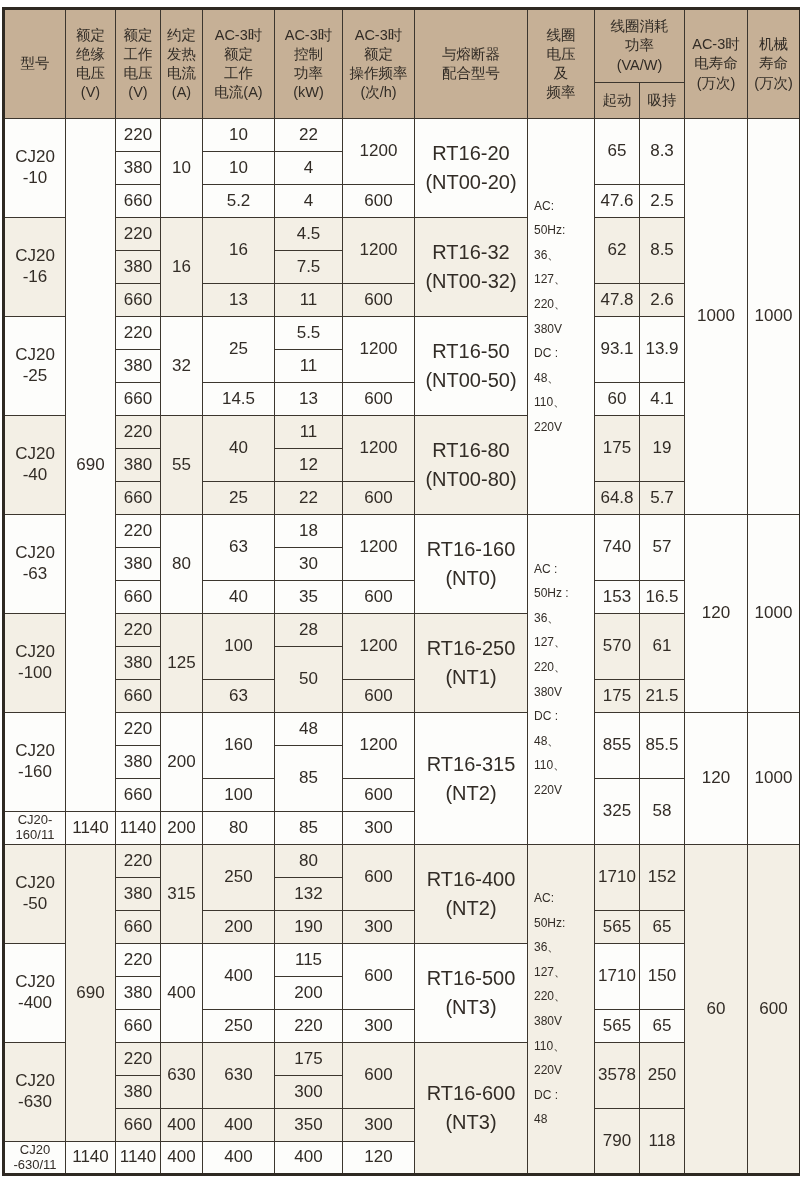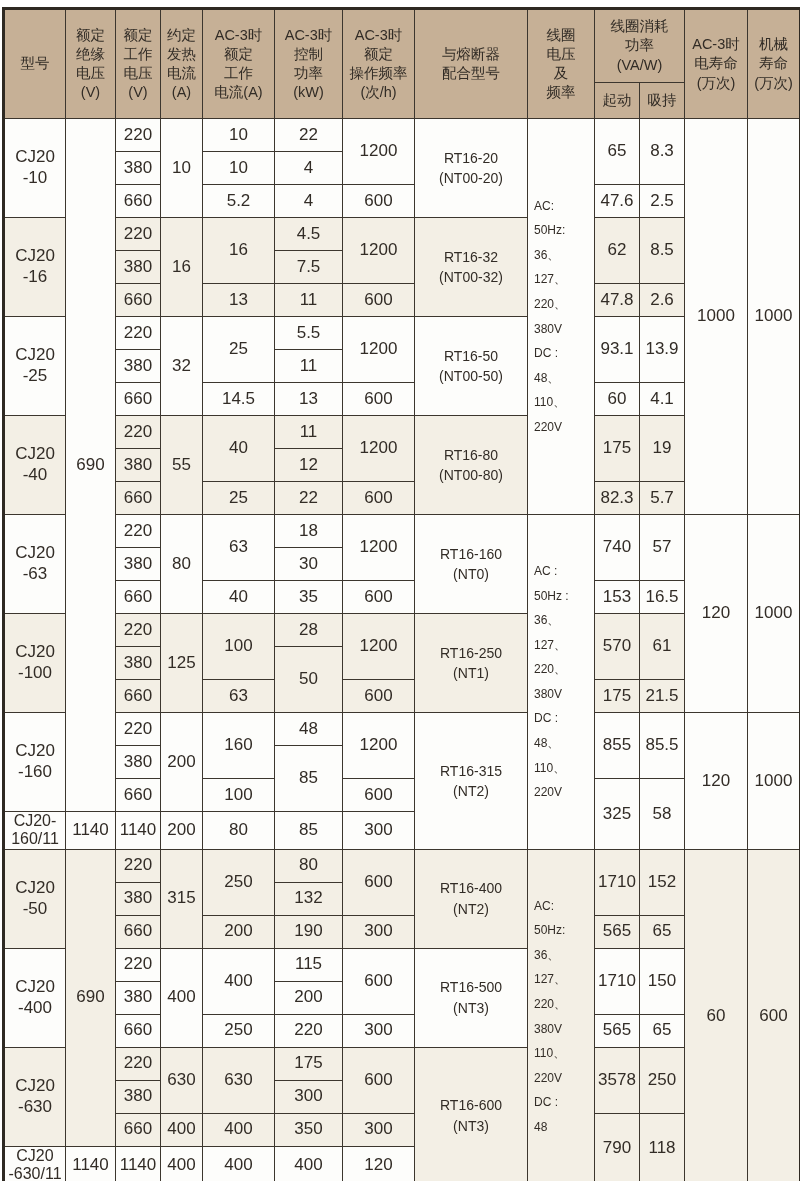--- a/index.html
+++ b/index.html
@@ -6,22 +6,22 @@
   .wrap { padding:7px 1px 4px 2px; width:795px; }
   table { border-collapse:collapse; table-layout:fixed; width:795px; border:3px solid #2e2922; }
   th,td { border:1.5px solid #3c362e; text-align:center; vertical-align:middle;
           white-space:pre-line; overflow:hidden; padding:0; color:#322c26; }
   thead th { background:#c6b096; font-weight:normal; font-size:14.5px; line-height:1.32; }
   tr.h1 { height:74px; } tr.h2 { height:36px; }
   tbody tr { height:33px; }
   td { font-size:17px; line-height:1.22; background:#fdfdfb; }
   td.shade { background:#f3efe5; }
   td.coil { font-size:12px; line-height:2.05; text-align:left; padding-left:6px; }
-  td.sm { font-size:16px; line-height:1.15;text-align:center; }
-  td.fuse { font-size:14px; line-height:1.45; }
+  td.sm { font-size:13px; line-height:1.15;text-align:center; }
+  td.fuse { font-size:20px; line-height:1.45; }
 </style>
 </head>
 <body>
 
 <div class="wrap">
   <table>
     <colgroup>
       <col style="width:62px">
         <col style="width:50px">
         <col style="width:45px">
@@ -189,21 +189,21 @@
         </tr>
         <tr>
           <td class="shade">380</td>
           <td class="shade">12</td>
         </tr>
         <tr>
           <td class="shade">660</td>
           <td class="shade">25</td>
           <td class="shade">22</td>
           <td class="shade">600</td>
-          <td class="shade">82.3</td>
+          <td class="shade">64.8</td>
           <td class="shade">5.7</td>
         </tr>
         <tr>
           <td rowspan="3" class="">CJ20
 -63</td>
           <td class="">220</td>
           <td rowspan="3" class="">80</td>
           <td rowspan="2" class="">63</td>
           <td class="">18</td>
           <td rowspan="2" class="">1200</td>

